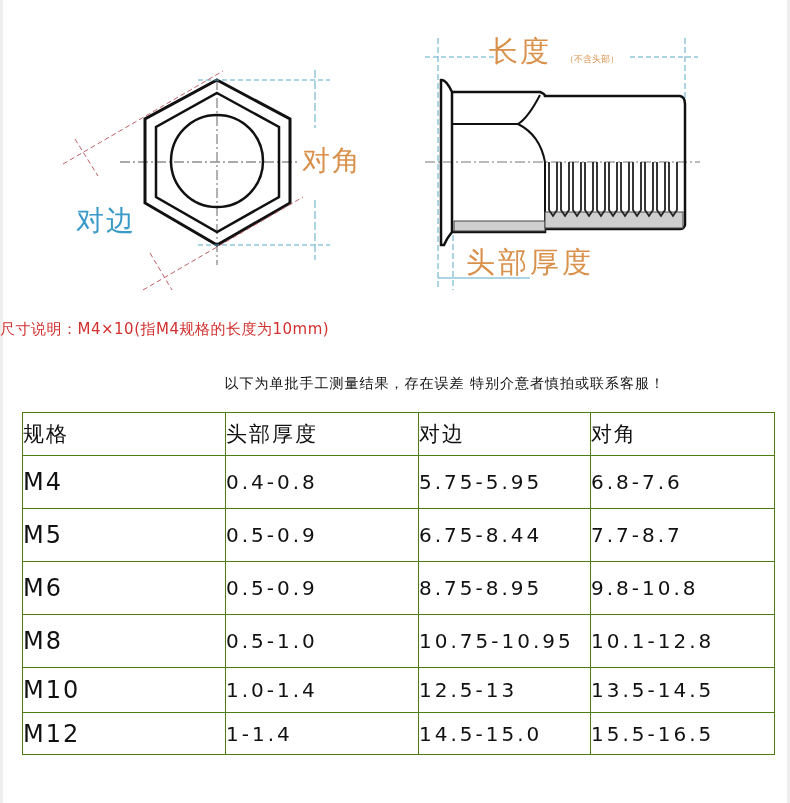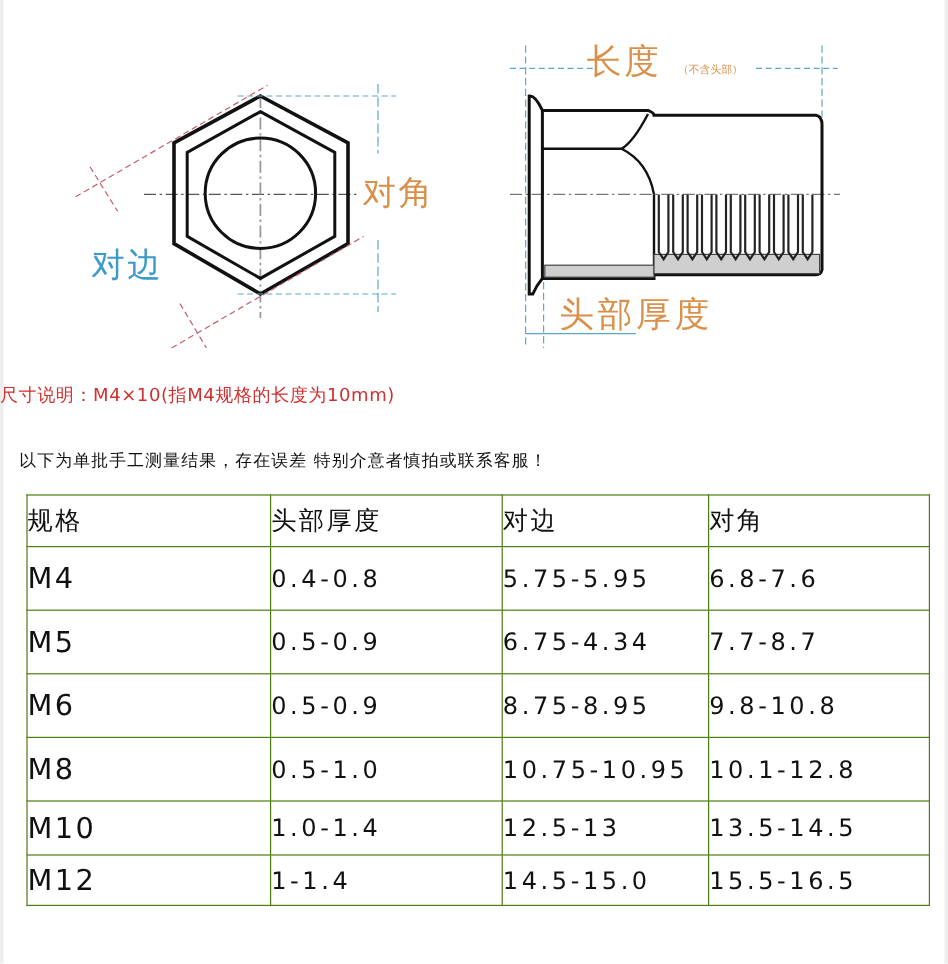--- a/index.html
+++ b/index.html
@@ -15,21 +15,21 @@
   .lbl-diag { left: 302px; top: 147px; font-size: 28px; color: #d9904a; letter-spacing: 2px; }
   .lbl-flat { left: 76px; top: 207px; font-size: 28px; color: #3a9bc8; letter-spacing: 2px; }
   .lbl-len { left: 489px; top: 37px; font-size: 29px; color: #d9904a; letter-spacing: 2px; text-align: center; }
   .lbl-len-note { left: 565px; top: 55px; font-size: 9px; color: #d9904a; }
   .lbl-head { left: 466px; top: 248px; font-size: 29px; color: #d9904a; letter-spacing: 3px; }
   .note-red {
     position: absolute; left: 0; width: 790px; top: 320px; 
     font-size: 15px; color: #d2302e; letter-spacing: 0.5px;
   }
   .note-black {
-    position: absolute; left: 16px; width: 664px; top: 375px; text-align: left;
+    position: absolute; left: 1px; width: 664px; top: 375px; text-align: right;
     font-size: 14px; color: #111111; letter-spacing: 1px;
   }
   table.spec {
     position: absolute; left: 22px; top: 412px; width: 752px;
     border-collapse: collapse; table-layout: fixed;
   }
   table.spec th, table.spec td {
     border: 1px solid #4d7c0f; text-align: left; padding: 0;
     font-family: "DejaVu Sans", sans-serif; color: #111111;
   }
@@ -136,21 +136,21 @@
   <tbody>
     <tr class="r52">
       <td class="spec-cell">M4</td>
       <td>0.4-0.8</td>
       <td>5.75-5.95</td>
       <td>6.8-7.6</td>
     </tr>
     <tr class="r52">
       <td class="spec-cell">M5</td>
       <td>0.5-0.9</td>
-      <td>6.75-4.34</td>
+      <td>6.75-8.44</td>
       <td>7.7-8.7</td>
     </tr>
     <tr class="r52">
       <td class="spec-cell">M6</td>
       <td>0.5-0.9</td>
       <td>8.75-8.95</td>
       <td>9.8-10.8</td>
     </tr>
     <tr class="r52">
       <td class="spec-cell">M8</td>

